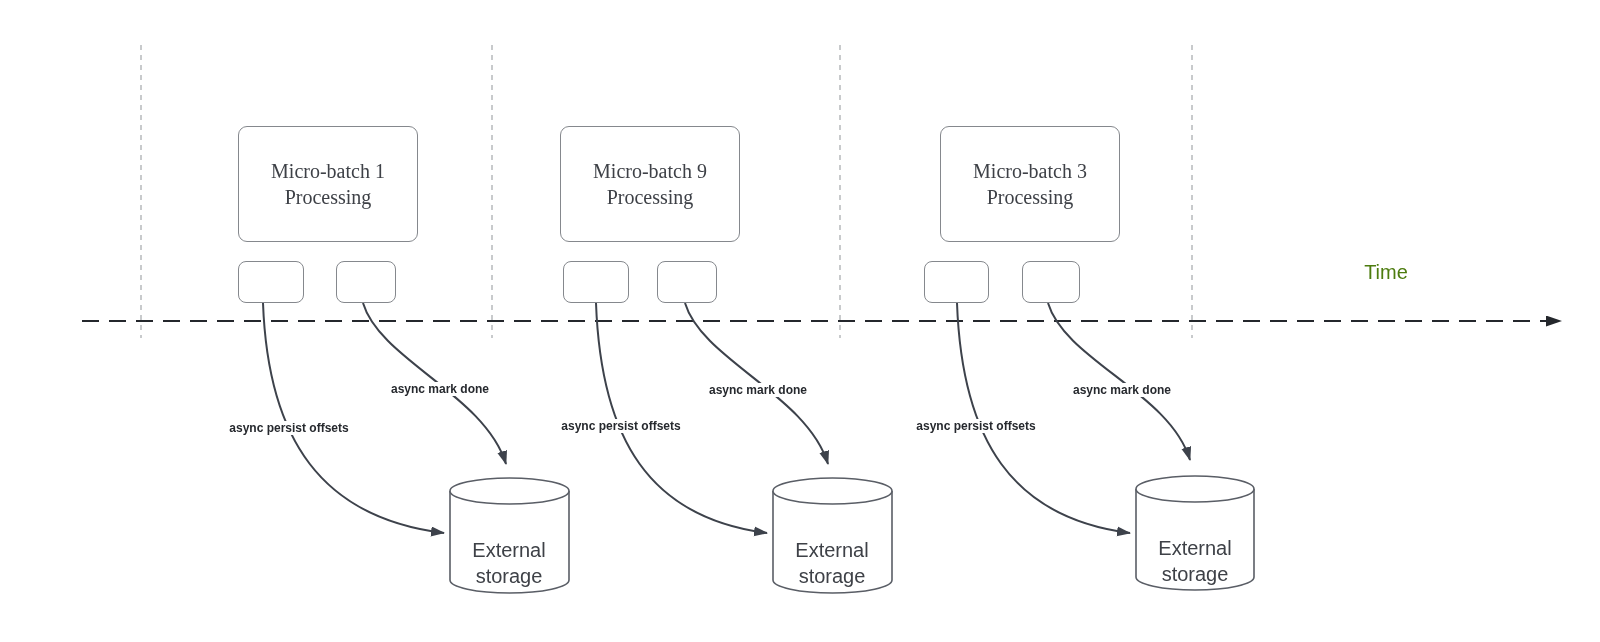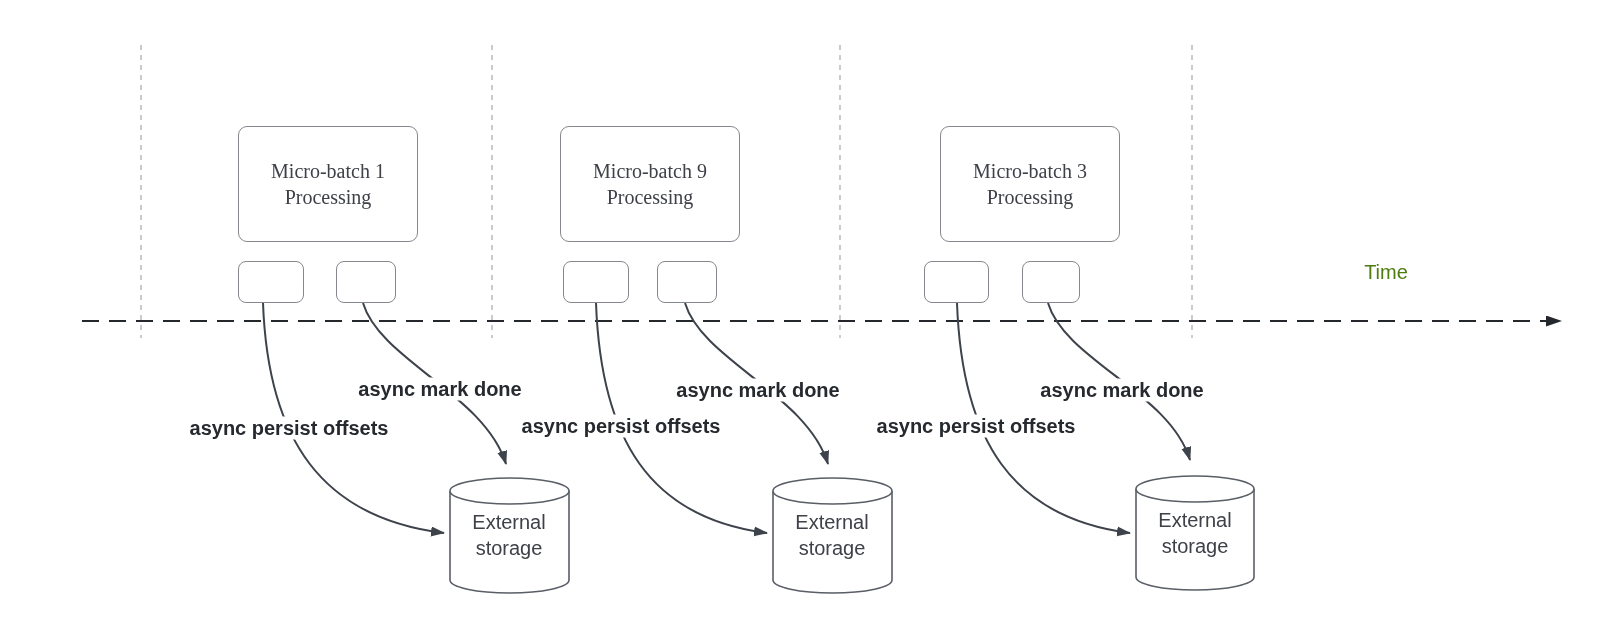--- a/index.html
+++ b/index.html
@@ -20,27 +20,27 @@
     display:flex; align-items:center; justify-content:center;
     text-align:center; font-size:20px; line-height:1.3; color:#3e4147;font-family:Liberation Serif, serif;
   }
   .bigbox span { white-space:pre-line; }
   .smallbox {
     position:absolute; height:42px; box-sizing:border-box;
     border:1.4px solid #85888d; border-radius:8px; background:#ffffff;
   }
   .flabel {
     position:absolute; transform:translate(-50%,-50%);
-    font-size:20px; font-weight:bold; color:#26292e;
+    font-size:12px; font-weight:bold; color:#26292e;
     background:#ffffff; padding:0 3px; white-space:nowrap;
   }
   .storelbl {
     position:absolute; transform:translate(-50%,-50%);
     font-size:20px; color:#3e4147; text-align:center;
-    white-space:pre-line; line-height:1.3;
+    white-space:pre-line; line-height:1.3;margin-top:28px;
   }
   .timelbl {
     position:absolute; transform:translate(-50%,-50%);
     font-size:20px; color:#4d7c0f; white-space:nowrap;
   }
 </style>
 </head>
 <body>
 
 <div class="canvas">

